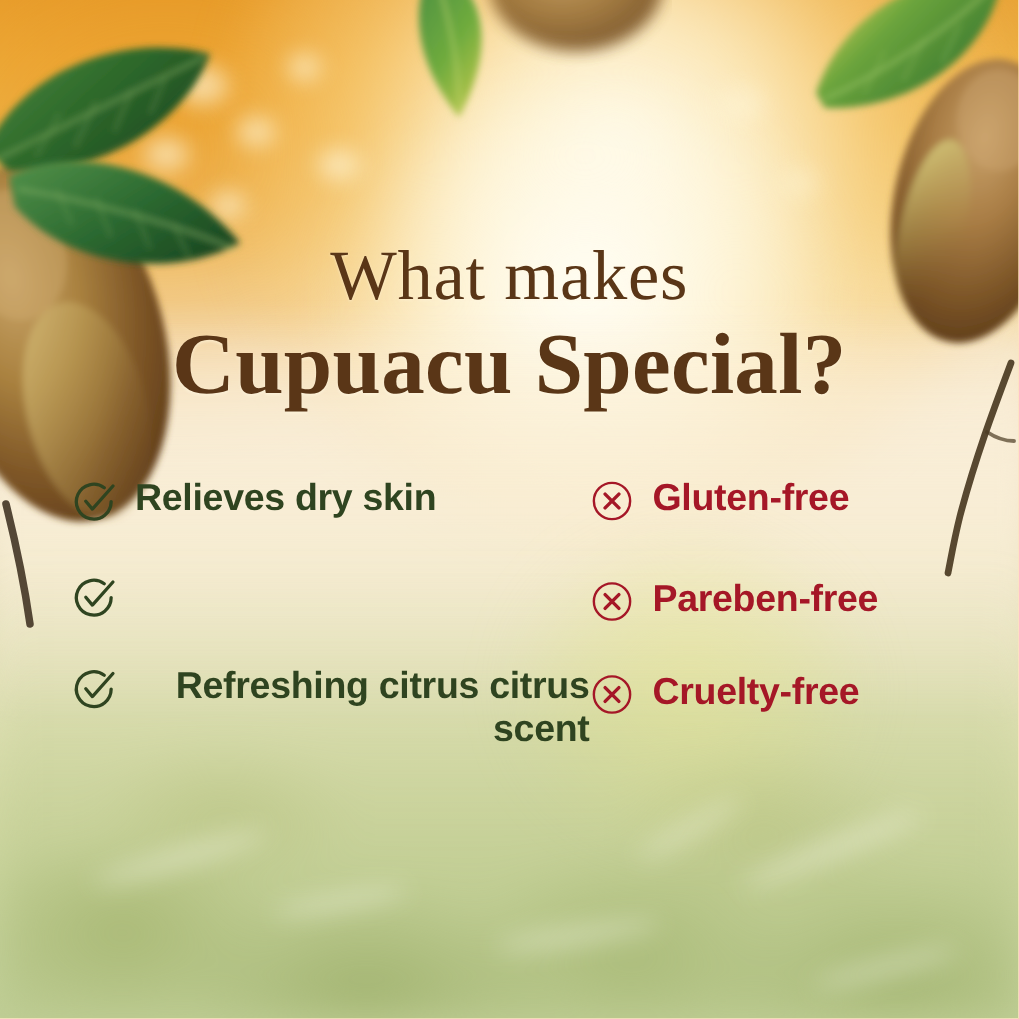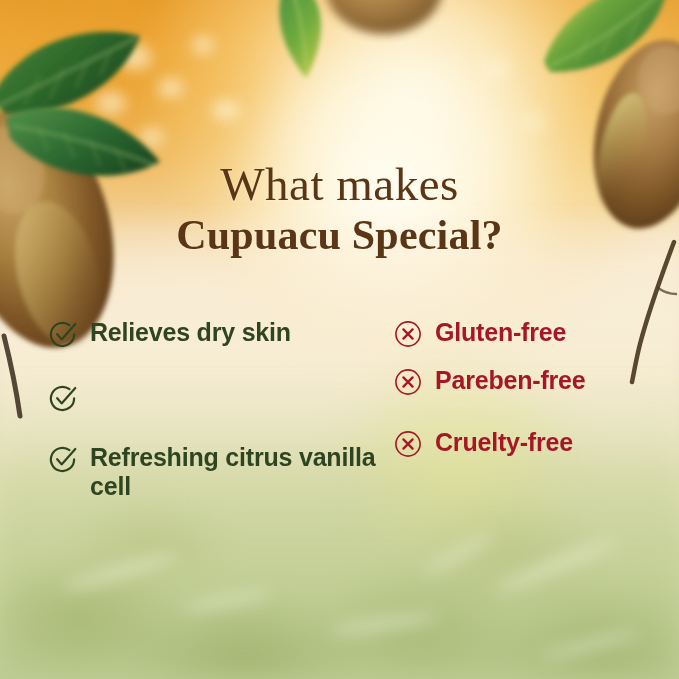--- a/index.html
+++ b/index.html
@@ -184,21 +184,21 @@
     text-shadow: 0 1px 2px rgba(255,248,225,0.55);
   }
   .headline-line1 {
     display: block;
     font-size: 47px;
     font-weight: 400;
     letter-spacing: 0.5px;
   }
   .headline-line2 {
     display: block;
-    font-size: 42px;
+    font-size: 58px;
     font-weight: 700;
     letter-spacing: 0.2px;
     margin-top: 6px;
   }
 
   
   .features {
     position: absolute;
     left: 48px;
     top: 318px;
@@ -221,29 +221,30 @@
     margin-top: 1px;
   }
   .feature-icon svg { display: block; width: 30px; height: 30px; }
 
   .feature-text {
     font-family: "Liberation Sans", sans-serif;
     font-weight: 700;
     font-size: 25px;
     line-height: 1.14;
     letter-spacing: -0.2px;
+    text-align: right;
   }
   .col-left  .feature-text { color: #2f4420; }
   .col-right .feature-text { color: #a51727; }
 
   
   .col-left  .row-1 { margin-bottom: 33px; }
   .col-left  .row-2 { margin-bottom: 30px; }
   .col-left  .row-3 { margin-bottom: 0; }
-  .col-right .row-1 { margin-bottom: 17px; }
+  .col-right .row-1 { margin-bottom: 36px; }
   .col-right .row-2 { margin-bottom: 31px; }
   .col-right .row-3 { margin-bottom: 16px; }
 </style>
 </head>
 <body>
 
 <div class="poster">
 
   <div class="bg-base"></div>
   <div class="bg-warm-left"></div>
@@ -426,21 +427,21 @@
         </span>
       </div>
 
       <div class="feature-row row-3">
         <span class="feature-icon">
           <svg viewBox="0 0 30 30">
             <path d="M21.5,6.2 A11.6,11.6 0 1 0 26.1,15.4" fill="none" stroke="#2f4420" stroke-width="2.2" stroke-linecap="round"></path>
             <path d="M9.2,15.2 L13.6,20.4 L27.3,5.0" fill="none" stroke="#2f4420" stroke-width="2.2" stroke-linecap="round" stroke-linejoin="round"></path>
           </svg>
         </span>
-        <span class="feature-text">Refreshing citrus vanilla cell</span>
+        <span class="feature-text">Refreshing citrus citrus scent</span>
       </div>
     </div>
 
     <div class="col-right">
 
       <div class="feature-row row-1">
         <span class="feature-icon">
           <svg viewBox="0 0 30 30">
             <circle cx="15" cy="15" r="12.1" fill="none" stroke="#a51727" stroke-width="1.6"></circle>
             <path d="M10.4,10.4 L19.6,19.6 M19.6,10.4 L10.4,19.6" stroke="#a51727" stroke-width="2.3" stroke-linecap="round"></path>

